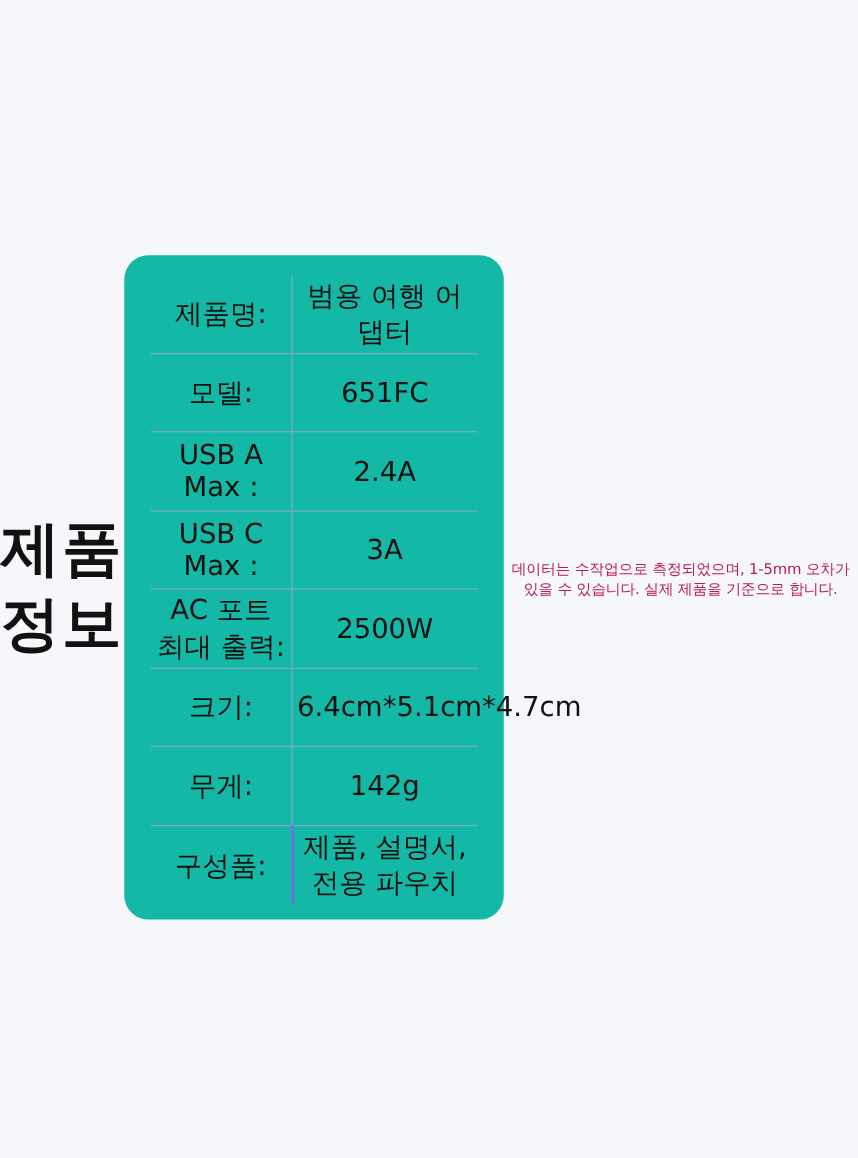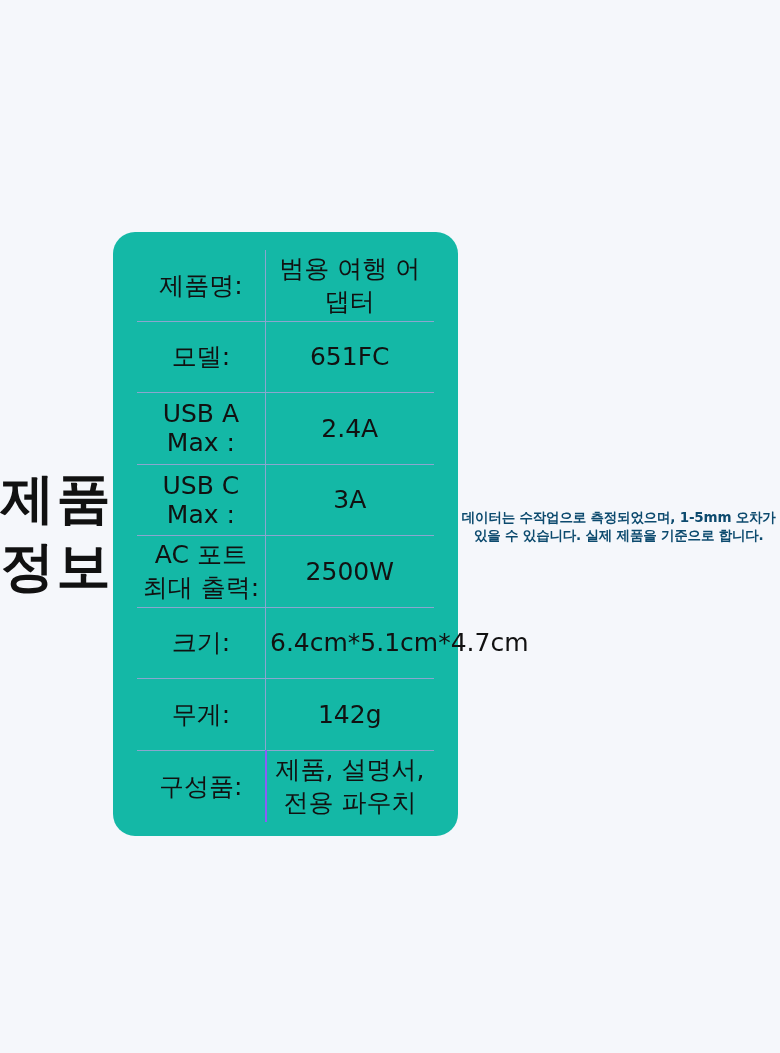--- a/index.html
+++ b/index.html
@@ -70,23 +70,22 @@
   .spec-table tr:last-child td.label {
     border-right: 2px solid #8b5cf6;
   }
   .value-small {
     font-size: 24px;
   }
   .footnote {
     width: 700px;
     text-align: center;
     font-size: 13.5px;
-    color: #0c4a6e;
+    color: #be185d;
     letter-spacing: -0.2px;
-    font-weight: bold;
   }
 </style>
 </head>
 <body>
 
 <div class="page">
 
   <div class="page-title">제품 정보</div>
 
   <div class="spec-card">

